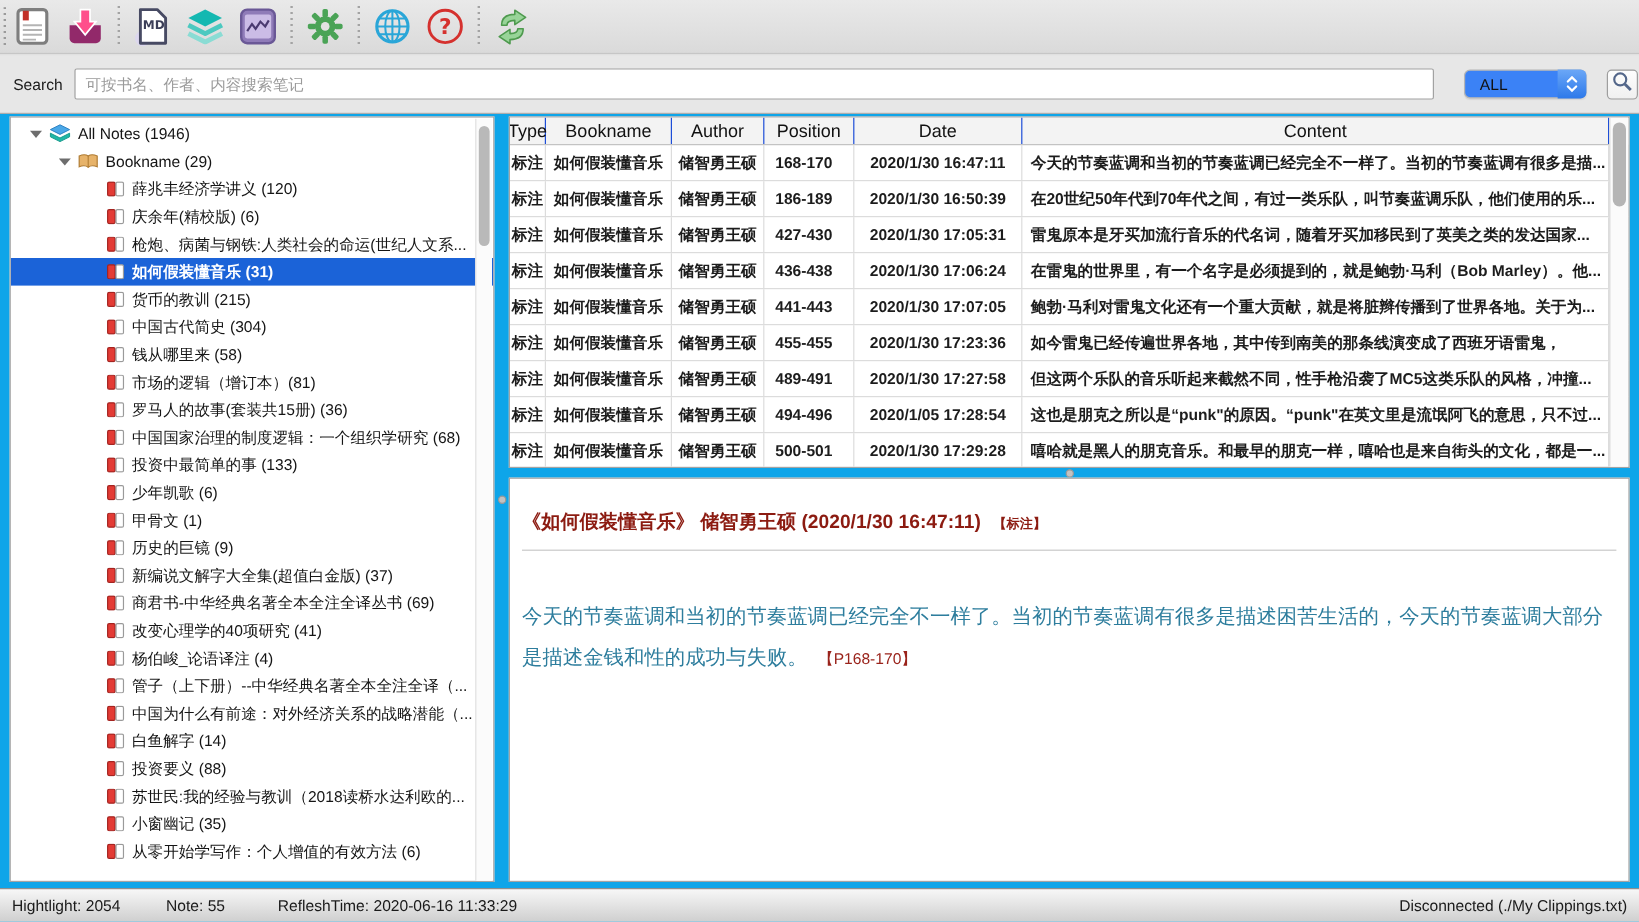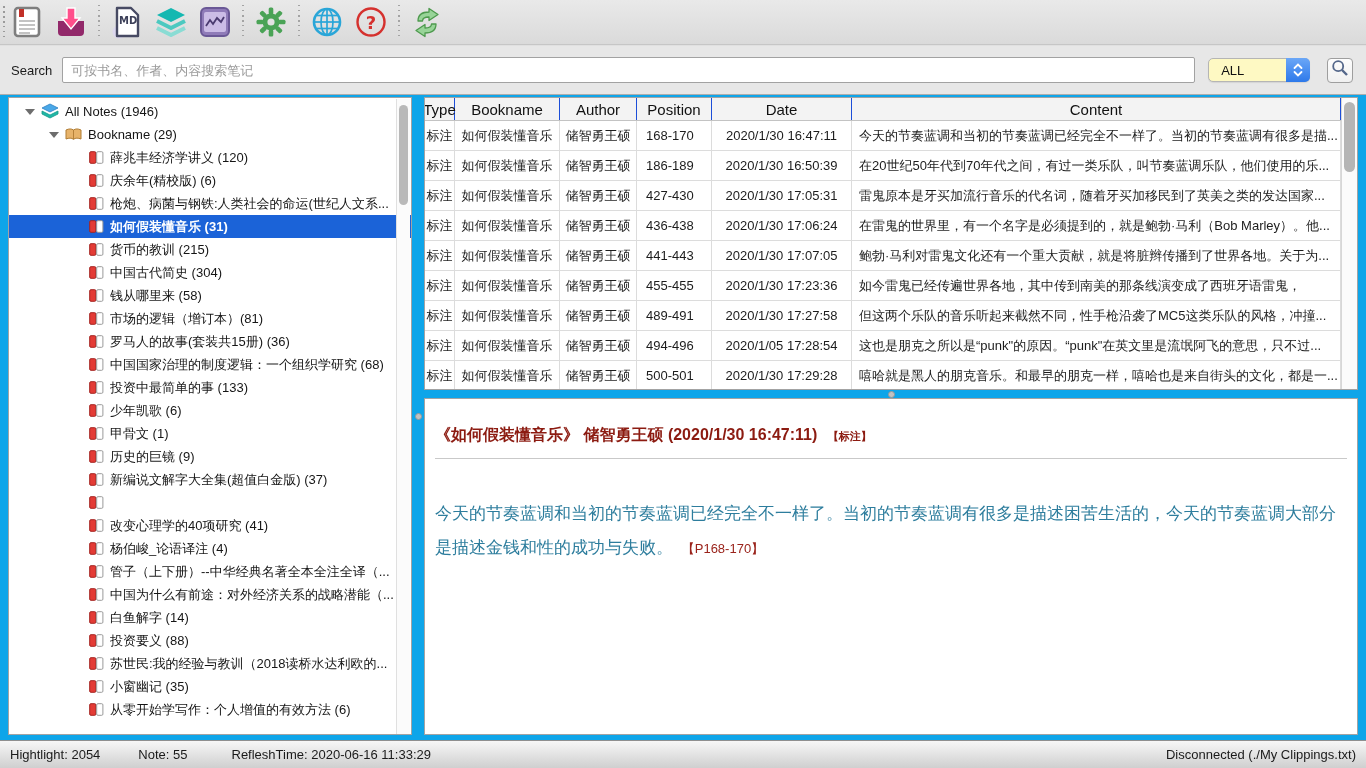--- a/index.html
+++ b/index.html
@@ -19,21 +19,21 @@
 
   
   .search-row { position:absolute; left:0; top:46px; width:1366px; height:49px;
     background:#e7e7e7; border-bottom:1px solid #adadad;
     display:flex; align-items:center; }
   .search-label { font-size:13px; color:#1b1b1b; margin-left:11px; }
   .search-input { margin-left:10px; width:1133px; height:26px; border:1px solid #a2a2a2;
     border-radius:2px; background:#fff; font-size:13px; padding:0 8px;
     font-family:"Liberation Sans","DejaVu Sans",sans-serif; }
   .search-input::placeholder { color:#9a9a9a; }
-  .mac-select { margin-left:13px; width:102px; height:24px; background:#fef9c3;
+  .mac-select { margin-left:25px; width:102px; height:24px; background:#3b82f6;
     border:1px solid #b5b5b5; border-radius:5px; display:flex; align-items:center;
     position:relative; box-shadow:0 1px 1px rgba(0,0,0,.08); cursor:default; }
   .mac-select .val { font-size:13px; color:#111; padding-left:12px; flex:1; }
   .mac-select .cap { width:24px; height:24px; margin:-1px -1px -1px 0;
     background:linear-gradient(#6ba7f7,#2d79ea); border-radius:0 5px 5px 0;
     display:flex; align-items:center; justify-content:center; }
   .search-btn { margin-left:17px; width:26px; height:25px; background:linear-gradient(#fdfdfd,#f0f0f0);
     border:1px solid #9e9e9e; border-radius:4px; display:flex; align-items:center; justify-content:center; }
 
   
@@ -57,21 +57,21 @@
     border-left:1px solid #e0e0e0; }
   .side-thumb { position:absolute; left:2px; top:6px; width:9px; height:100px; background:#b9b9b9; border-radius:5px; }
 
   
   .rightpane { left:424px; top:2px; width:934px; height:638px; position:absolute; }
   .table-pane { position:absolute; left:0; top:0; width:934px; height:293px; background:#fff;
     border:1px solid #a3a3a3; overflow:hidden; }
   .thead { display:flex; height:23px; background:#f3f3f3; border-bottom:1px solid #c3c3c3; }
   .th { font-size:15px; color:#111; display:flex; align-items:center; justify-content:center;
     border-right:1px solid #1d4ed8; flex:none; }
-  .tr { display:flex; height:30px; border-bottom:1px solid #dcdcdc; }
+  .tr { display:flex; height:30px; border-bottom:1px solid #dcdcdc;font-weight:bold; }
   .td { font-size:13px; color:#1c1c1c; display:flex; align-items:center;
     border-right:1px solid #dcdcdc; white-space:nowrap; overflow:hidden; flex:none; }
   .c-type    { width:30px;  justify-content:center; }
   .c-book    { width:105px; justify-content:center; }
   .c-author  { width:77px;  justify-content:center; }
   .c-pos     { width:75px;  justify-content:flex-start; padding-left:9px; }
   .c-date    { width:140px; justify-content:center; }
   .c-content { width:489px; justify-content:flex-start; padding-left:7px; }
   .table-scrollbar { position:absolute; right:0; top:0; width:16px; height:291px; background:#fbfbfb;
     border-left:1px solid #d7d7d7; }
@@ -421,20 +421,21 @@
             <span class="lbl">新编说文解字大全集(超值白金版) (37)</span>
           </div>
 
           <div class="tree-row row-book">
             <span class="icon16">
               <svg width="15" height="13" viewBox="0 0 15 13">
                 <rect x="0.7" y="0.7" width="6.2" height="11.6" rx="1.2" fill="#e33b35" stroke="#a42420" stroke-width="1"></rect>
                 <rect x="7.7" y="0.7" width="6.2" height="11.6" rx="1.2" fill="#fff" stroke="#9a9a9a" stroke-width="1"></rect>
               </svg>
             </span>
+            <span class="lbl">商君书-中华经典名著全本全注全译丛书 (69)</span>
           </div>
 
           <div class="tree-row row-book">
             <span class="icon16">
               <svg width="15" height="13" viewBox="0 0 15 13">
                 <rect x="0.7" y="0.7" width="6.2" height="11.6" rx="1.2" fill="#e33b35" stroke="#a42420" stroke-width="1"></rect>
                 <rect x="7.7" y="0.7" width="6.2" height="11.6" rx="1.2" fill="#fff" stroke="#9a9a9a" stroke-width="1"></rect>
               </svg>
             </span>
             <span class="lbl">改变心理学的40项研究 (41)</span>

